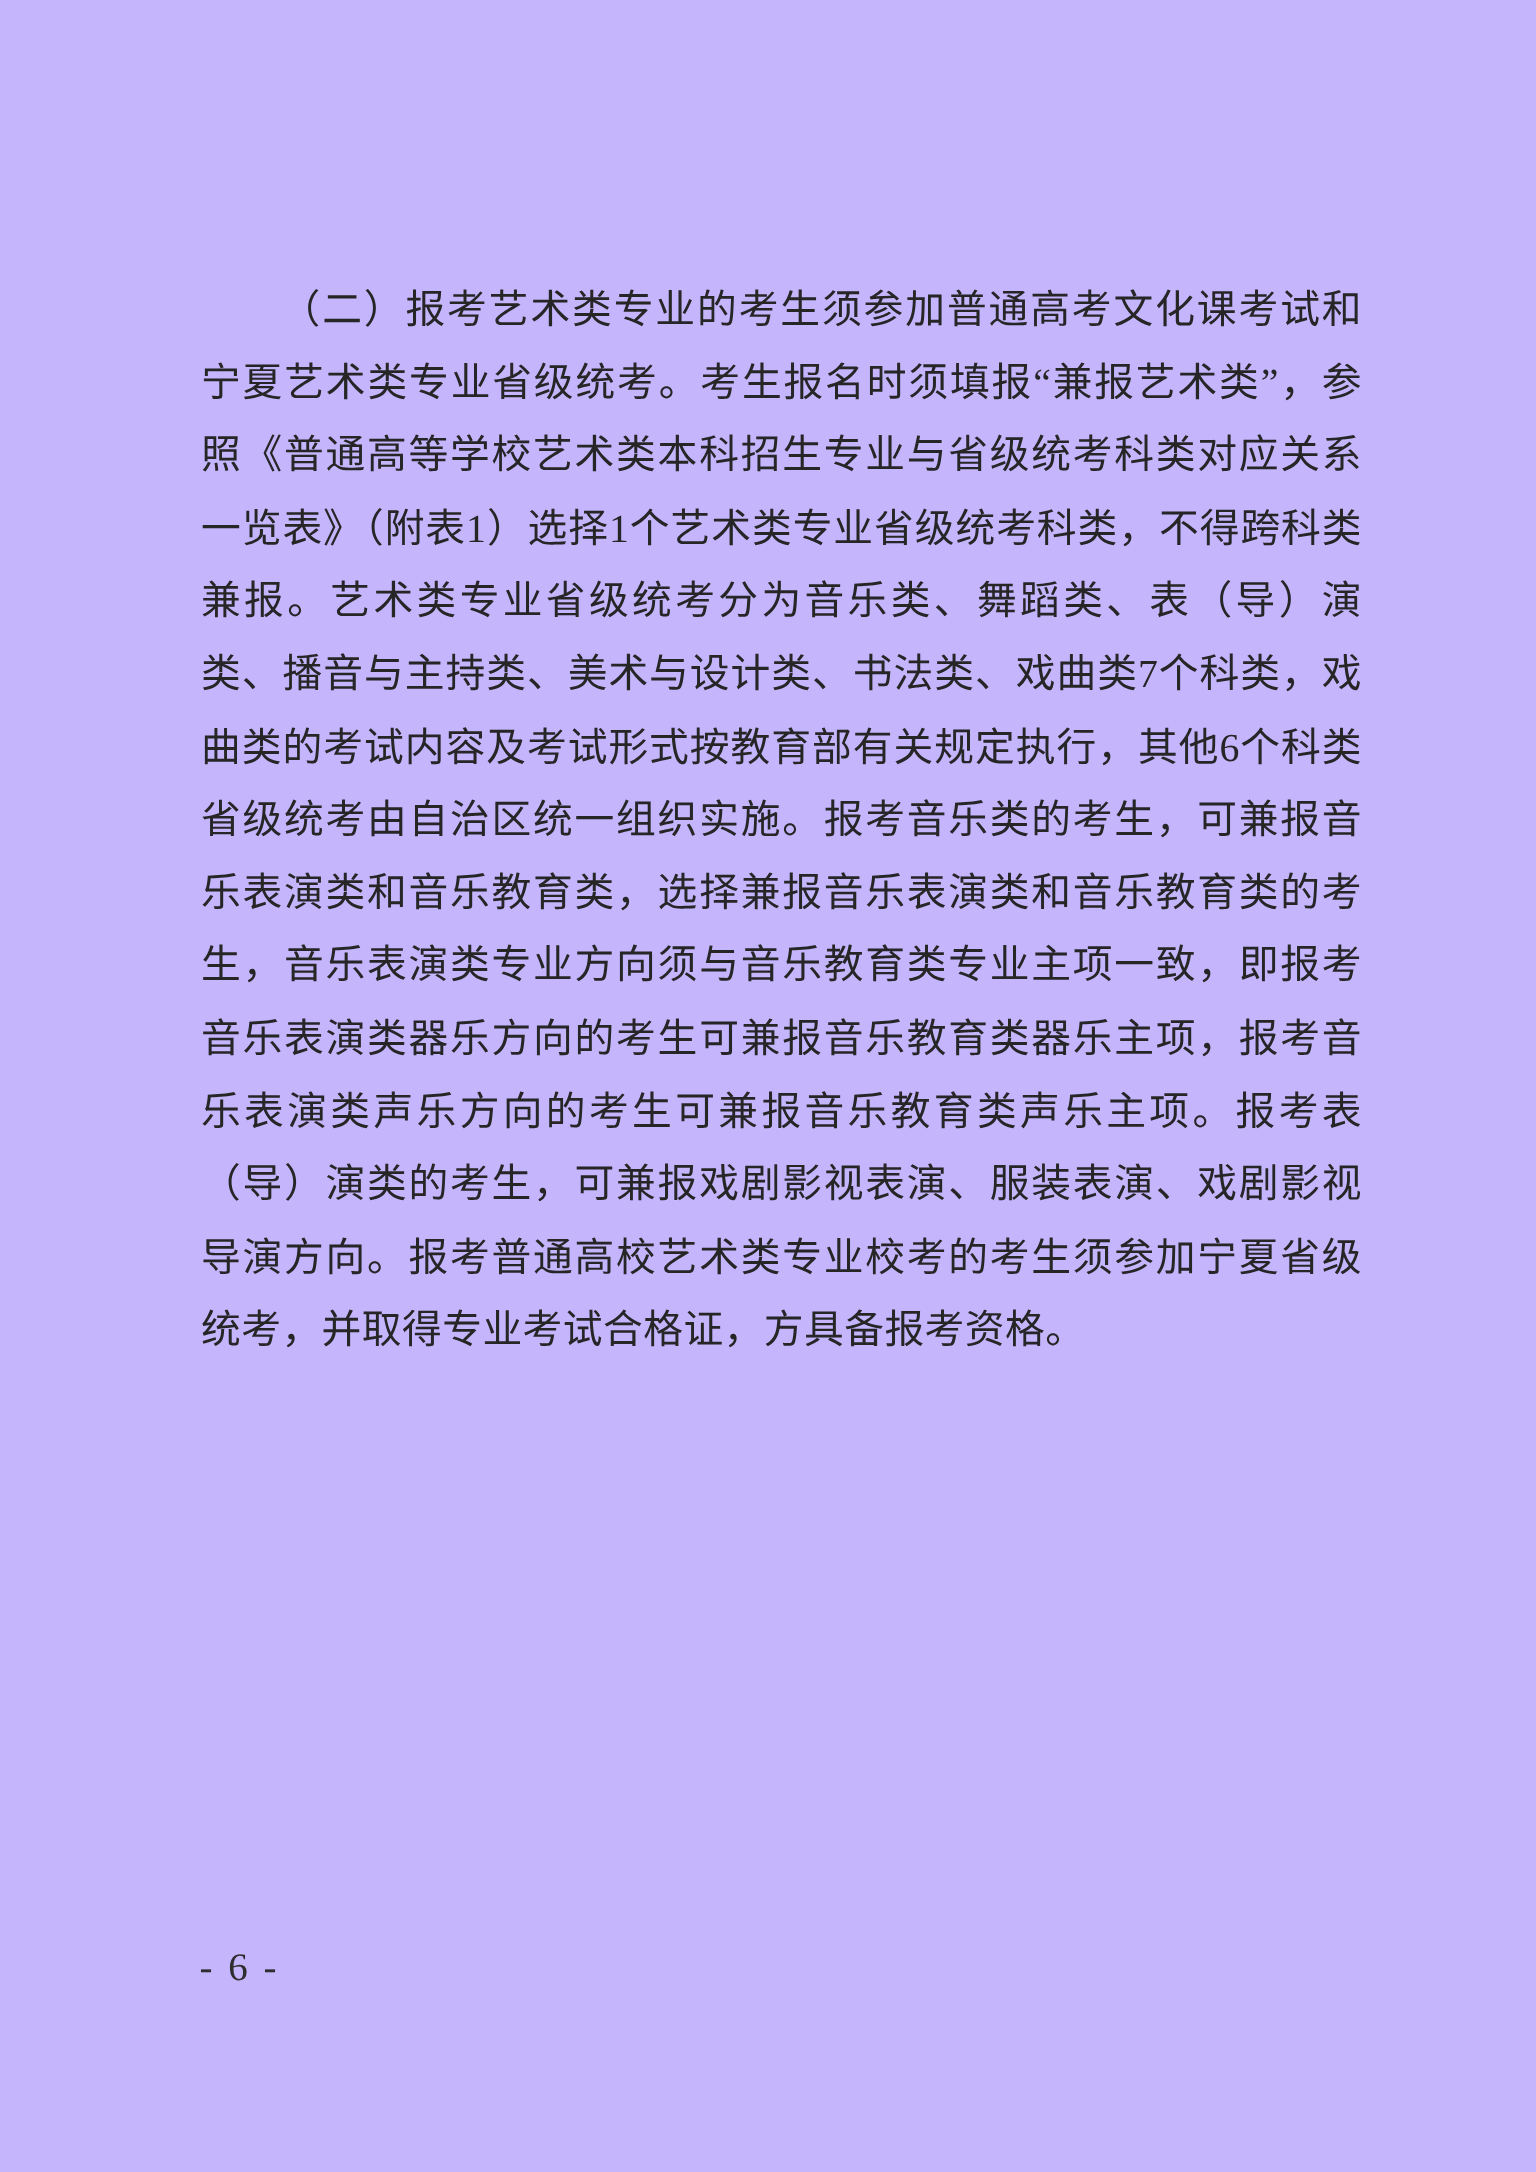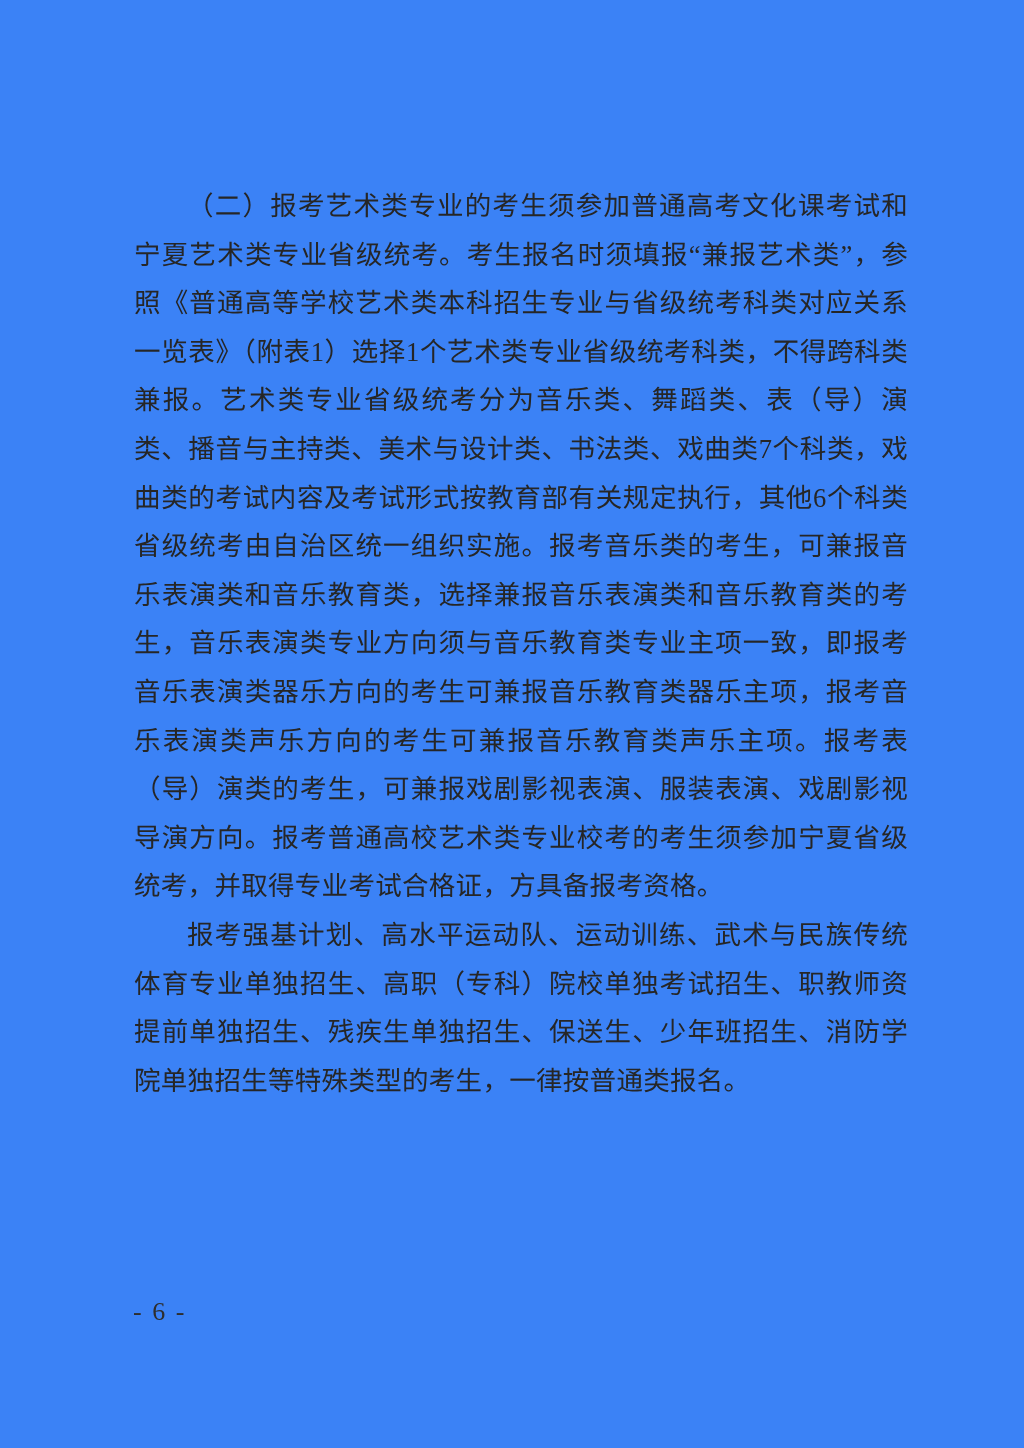--- a/index.html
+++ b/index.html
@@ -14,21 +14,21 @@
     position: relative;
     overflow: hidden;
     font-family: "Liberation Serif", "DejaVu Serif", serif;
   }
   .page {
     position: absolute;
     left: 0;
     top: 0;
     width: 1024px;
     height: 1448px;
-    background: #3b82f6;
+    background: #c4b5fd;
   }
   .content {
     position: absolute;
     left: 134px;
     top: 182px;
     width: 774px;
     color: #262626;
     font-size: 26.5px;
     line-height: 48.6px;
     text-align: justify;
@@ -48,16 +48,15 @@
     letter-spacing: 2px;
     font-family: "Liberation Serif", "DejaVu Serif", serif;
   }
 </style>
 </head>
 <body>
 
 <div class="page">
   <div class="content">
     <p class="para">（二）报考艺术类专业的考生须参加普通高考文化课考试和宁夏艺术类专业省级统考。考生报名时须填报“兼报艺术类”，参照《普通高等学校艺术类本科招生专业与省级统考科类对应关系一览表》（附表1）选择1个艺术类专业省级统考科类，不得跨科类兼报。艺术类专业省级统考分为音乐类、舞蹈类、表（导）演类、播音与主持类、美术与设计类、书法类、戏曲类7个科类，戏曲类的考试内容及考试形式按教育部有关规定执行，其他6个科类省级统考由自治区统一组织实施。报考音乐类的考生，可兼报音乐表演类和音乐教育类，选择兼报音乐表演类和音乐教育类的考生，音乐表演类专业方向须与音乐教育类专业主项一致，即报考音乐表演类器乐方向的考生可兼报音乐教育类器乐主项，报考音乐表演类声乐方向的考生可兼报音乐教育类声乐主项。报考表（导）演类的考生，可兼报戏剧影视表演、服装表演、戏剧影视导演方向。报考普通高校艺术类专业校考的考生须参加宁夏省级统考，并取得专业考试合格证，方具备报考资格。</p>
-    <p class="para">报考强基计划、高水平运动队、运动训练、武术与民族传统体育专业单独招生、高职（专科）院校单独考试招生、职教师资提前单独招生、残疾生单独招生、保送生、少年班招生、消防学院单独招生等特殊类型的考生，一律按普通类报名。</p>
   </div>
   <div class="page-number">- 6 -</div>
 </div>
 
 </body></html>

